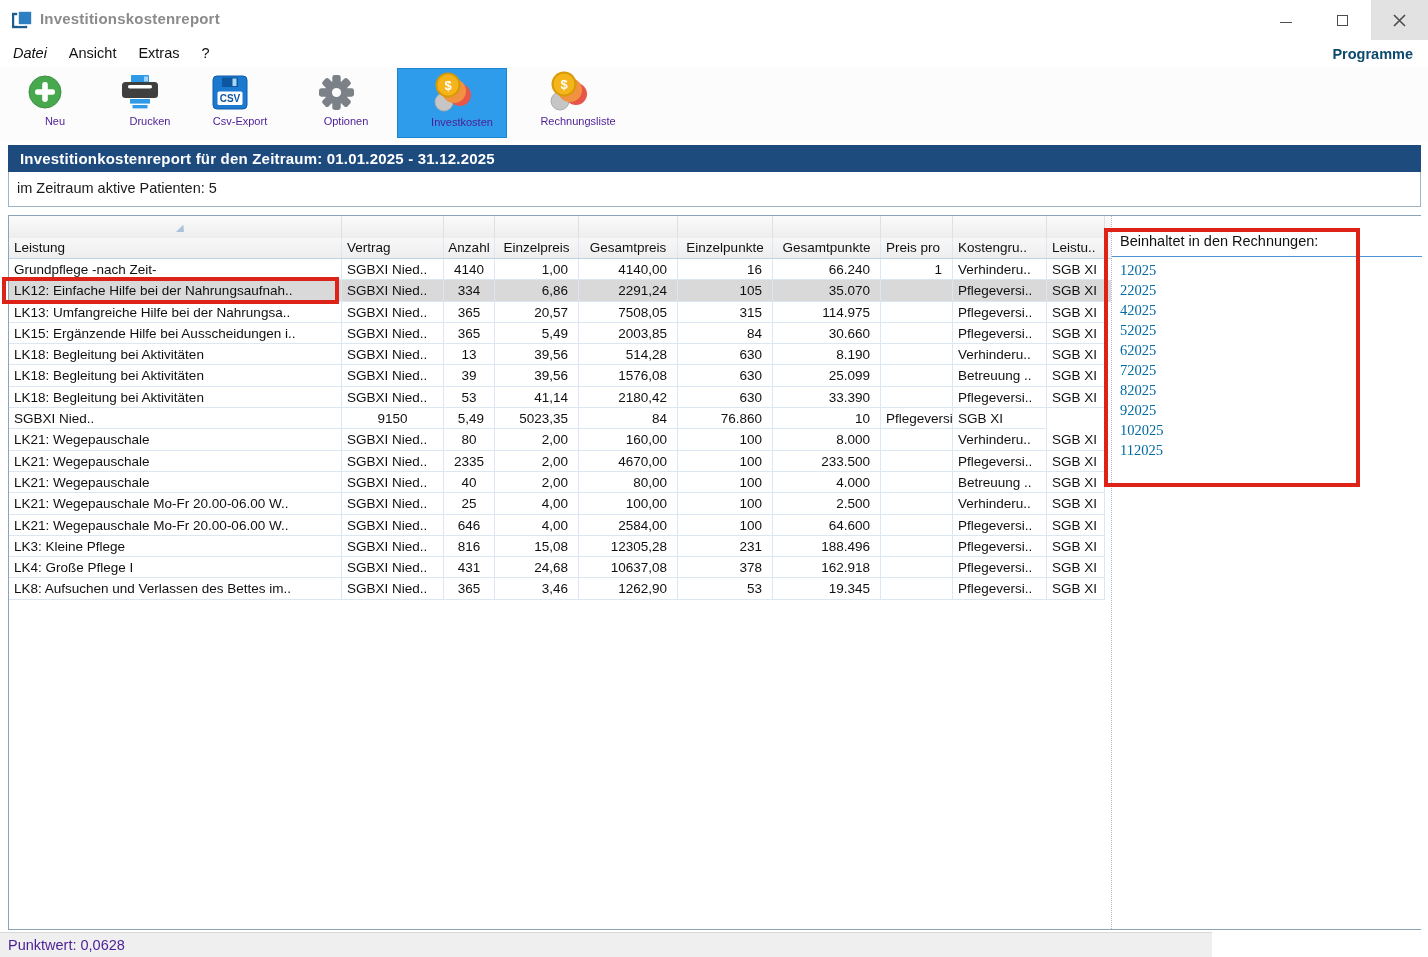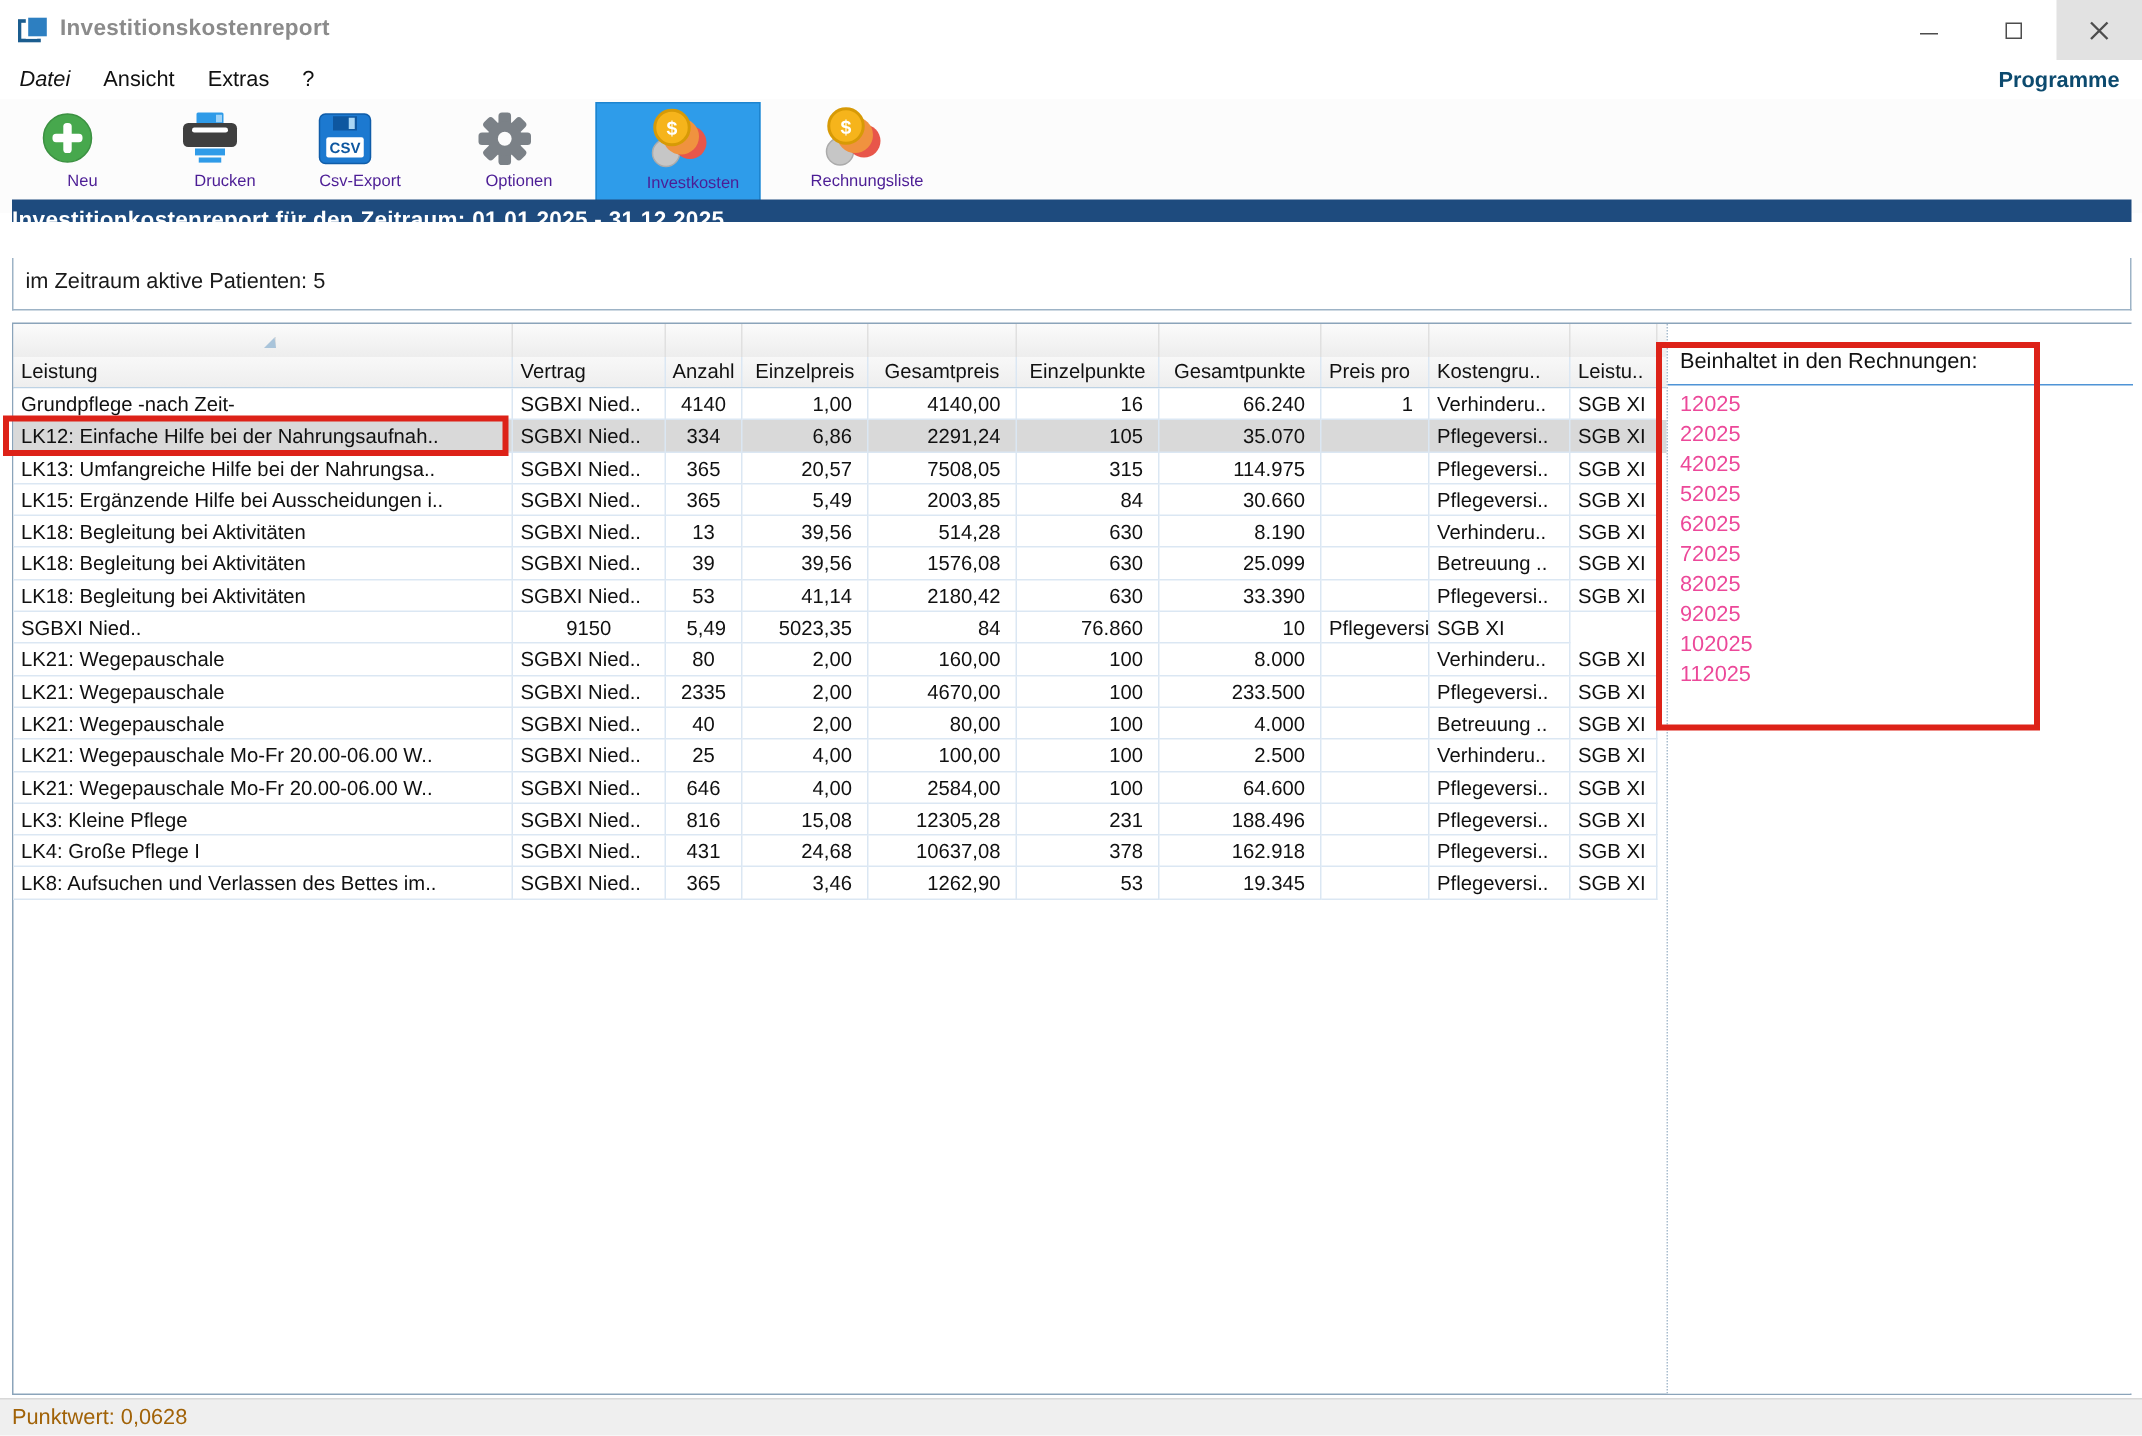--- a/index.html
+++ b/index.html
@@ -23,48 +23,48 @@
   .menu-item { padding:2px 11px; color:#111; }
   .menu-item:first-child { margin-left:2px;font-style:italic; }
   .menu-right { position:absolute; right:11px; top:4px; padding:2px 4px; color:#0c4a6e;font-weight:bold; }
   
   .toolbar { position:absolute; left:0; top:66px; width:1428px; height:76px; background:#fcfcfc; }
   .tool-btn { position:absolute; top:2px; height:70px; display:flex; flex-direction:column; align-items:center; justify-content:flex-start; padding-top:3px; }
   .tool-btn .ticon { height:42px; display:flex; align-items:center; justify-content:center; }
   .tool-btn .tlabel { font-size:11px; margin-top:2px; color:#4c1d95; white-space:nowrap;padding-left:20px; }
   .tool-btn.active { background:#2e9cea; border:1px solid #1d84cf; }
   
-  .bluebar { position:absolute; left:8px; top:133px; width:1413px; height:15px; background:#1e4b7e; color:#ffffff; font-weight:bold; font-size:15px; line-height:27px; letter-spacing:.2px; }
+  .bluebar { position:absolute; left:8px; top:145px; width:1413px; height:38px; background:#1e4b7e; color:#ffffff; font-weight:bold; font-size:15px; line-height:27px; padding-left:12px; letter-spacing:.2px; }
   .patientsbox { position:absolute; left:8px; top:172px; width:1413px; height:35px; background:#ffffff; border:1px solid #9db3c6; border-top:none; font-size:14.5px; line-height:33px; padding-left:8px; }
   
   .content { position:absolute; left:8px; top:215px; width:1413px; height:715px; background:#ffffff; border:1px solid #8ba4ba; }
   
   .grid-row { display:grid; grid-template-columns:333px 102px 51px 84px 99px 95px 108px 72px 94px 58px; }
   .tband { height:22px; background:linear-gradient(#fbfbfb,#ededed); position:relative; }
   .tband > div { border-right:1px solid #e0e0e0; }
   .sort-arrow { position:absolute; left:167px; top:9px; width:0; height:0; border-left:7px solid transparent; border-right:7px solid transparent; border-bottom:7px solid #a9c4da; }
   .thead { height:21px; background:linear-gradient(#f8f8f8,#eeeeee); border-bottom:1px solid #bdd2e4; }
   .thead > div { font-size:13.5px; line-height:20px; color:#111; border-right:1px solid #dbe7f3; white-space:nowrap; overflow:hidden; }
   .trow { height:21.3px; background:#ffffff; }
   .trow.selected { background:#d9d9d9; }
   .trow > div { font-size:13.5px; line-height:21.3px; border-right:1px solid #dbe7f3; border-bottom:1px solid #dbe7f3; white-space:nowrap; overflow:hidden; color:#101010; }
   .al { text-align:left; padding-left:5px; }
   .ac { text-align:center; }
   .ar { text-align:right; padding-right:10px; }
   
   .invoice-panel { position:absolute; left:1102px; top:0; width:311px; height:713px; border-left:1px dotted #a8bccd; background:#ffffff; }
   .invoice-title { margin-top:13px; height:28px; font-size:14.5px; line-height:24px; padding-left:8px; border-bottom:1px solid #4f94d6; color:#111; white-space:nowrap; }
   .invoice-list { margin-top:3px; }
-  .invoice-item { font-size:14.5px; line-height:20px; padding-left:8px; color:#ec4899; }
+  .invoice-item { font-size:14.5px; line-height:20px; padding-left:8px; color:#0369a1;font-family:Liberation Serif, serif; }
   
   .anno { position:absolute; border:4px solid #dd2218; background:transparent; z-index:30; }
   .anno-row { left:2px; top:277px; width:337px; height:27px; }
   .anno-panel { left:1104px; top:228px; width:256px; height:259px; }
   
-  .statusbar { position:absolute; left:0; top:932px; width:1428px; height:25px; background:#efefef; border-top:1px solid #d8d8d8; font-size:14.5px; line-height:24px; padding-left:8px; color:#a16207; }
+  .statusbar { position:absolute; left:0; top:932px; width:1212px; height:25px; background:#efefef; border-top:1px solid #d8d8d8; font-size:14.5px; line-height:24px; padding-left:8px; color:#4c1d95; }
 </style>
 </head>
 <body>
 
 <div class="titlebar">
   <span class="app-icon">
     <svg width="22" height="22" viewBox="0 0 22 22">
       <rect x="1" y="5" width="13" height="13" fill="#ffffff" stroke="#1b5d8f" stroke-width="2.4"></rect>
       <rect x="6" y="2" width="14" height="14" fill="#2d7fc1" stroke="#ffffff" stroke-width="1.6"></rect>
     </svg>

